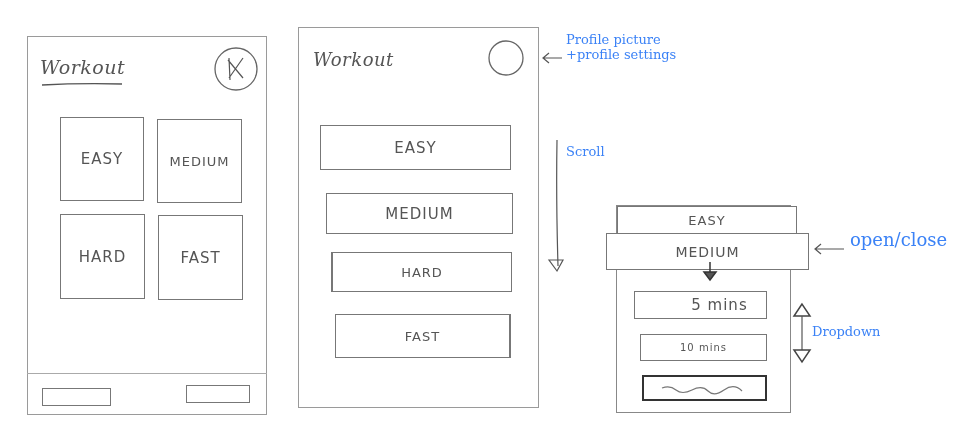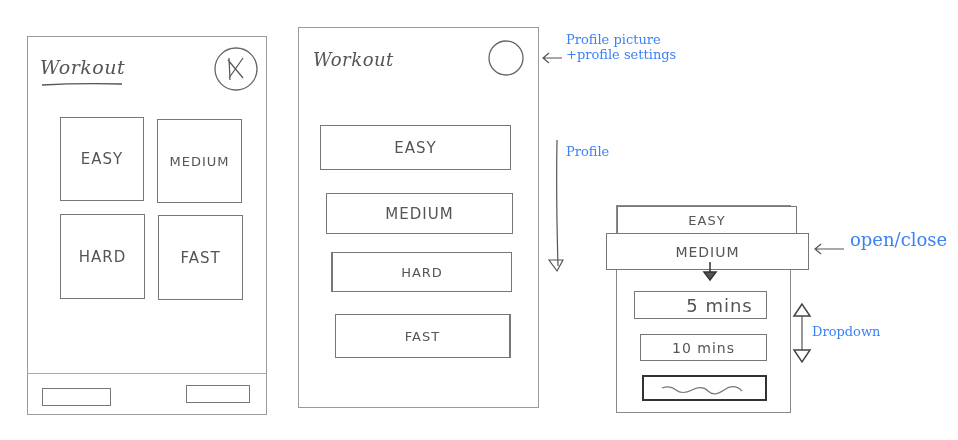--- a/index.html
+++ b/index.html
@@ -118,41 +118,41 @@
 <svg style="left:540px; top:52px;" width="25" height="12">
   <path d="M22 6 L3 6 M9 1 L3 6 L9 11" stroke="#555" stroke-width="1.2" fill="none"></path>
 </svg>
 <div class="annot" style="left:566px; top:32px; white-space:pre;">Profile picture
 +profile settings</div>
 
 <svg style="left:545px; top:138px;" width="24" height="140">
   <path d="M12 2 Q11 60 13 128" stroke="#555" stroke-width="1.2" fill="none"></path>
   <path d="M4 122 L18 122 L12 133 Z" stroke="#555" stroke-width="1.2" fill="none"></path>
 </svg>
-<div class="annot" style="left:566px; top:144px;">Profile</div>
+<div class="annot" style="left:566px; top:144px;">Scroll</div>
 
 <div class="frame" style="left:616px; top:205px; width:175px; height:208px; border-color:#888;">
 </div>
 
 <div class="box" style="left:617px; top:206px; width:180px; height:28px;">
   <span style="font-size:13px;">EASY</span>
 </div>
 <div class="box" style="left:606px; top:233px; width:203px; height:37px;">
   <span style="font-size:14px;">MEDIUM</span>
 </div>
 <svg style="left:700px; top:262px;" width="20" height="20">
   <path d="M10 0 L10 12" stroke="#333" stroke-width="1.5"></path>
   <path d="M4 10 L16 10 L10 18 Z" stroke="#333" stroke-width="1.5" fill="#555"></path>
 </svg>
 
 <div class="box" style="left:634px; top:291px; width:133px; height:28px;">
-  <span style="font-size:18px;margin-left:38px;">5 mins</span>
+  <span style="font-size:15px;margin-left:38px;">5 mins</span>
 </div>
 <div class="box" style="left:640px; top:334px; width:127px; height:27px;">
-  <span style="font-size:14px;">10 mins</span>
+  <span style="font-size:10px;">10 mins</span>
 </div>
 <div class="box" style="left:642px; top:375px; width:125px; height:26px; border:2px solid #333;">
   <svg style="left:18px; top:6px;" width="90" height="14">
     <path d="M0 5 Q8 2 14 7 T30 7 T46 8 T62 7 T80 8" stroke="#777" stroke-width="1.2" fill="none"></path>
   </svg>
 </div>
 
 <svg style="left:812px; top:243px;" width="34" height="12">
   <path d="M32 6 L4 6 M9 1 L3 6 L9 11" stroke="#555" stroke-width="1.2" fill="none"></path>
 </svg>

